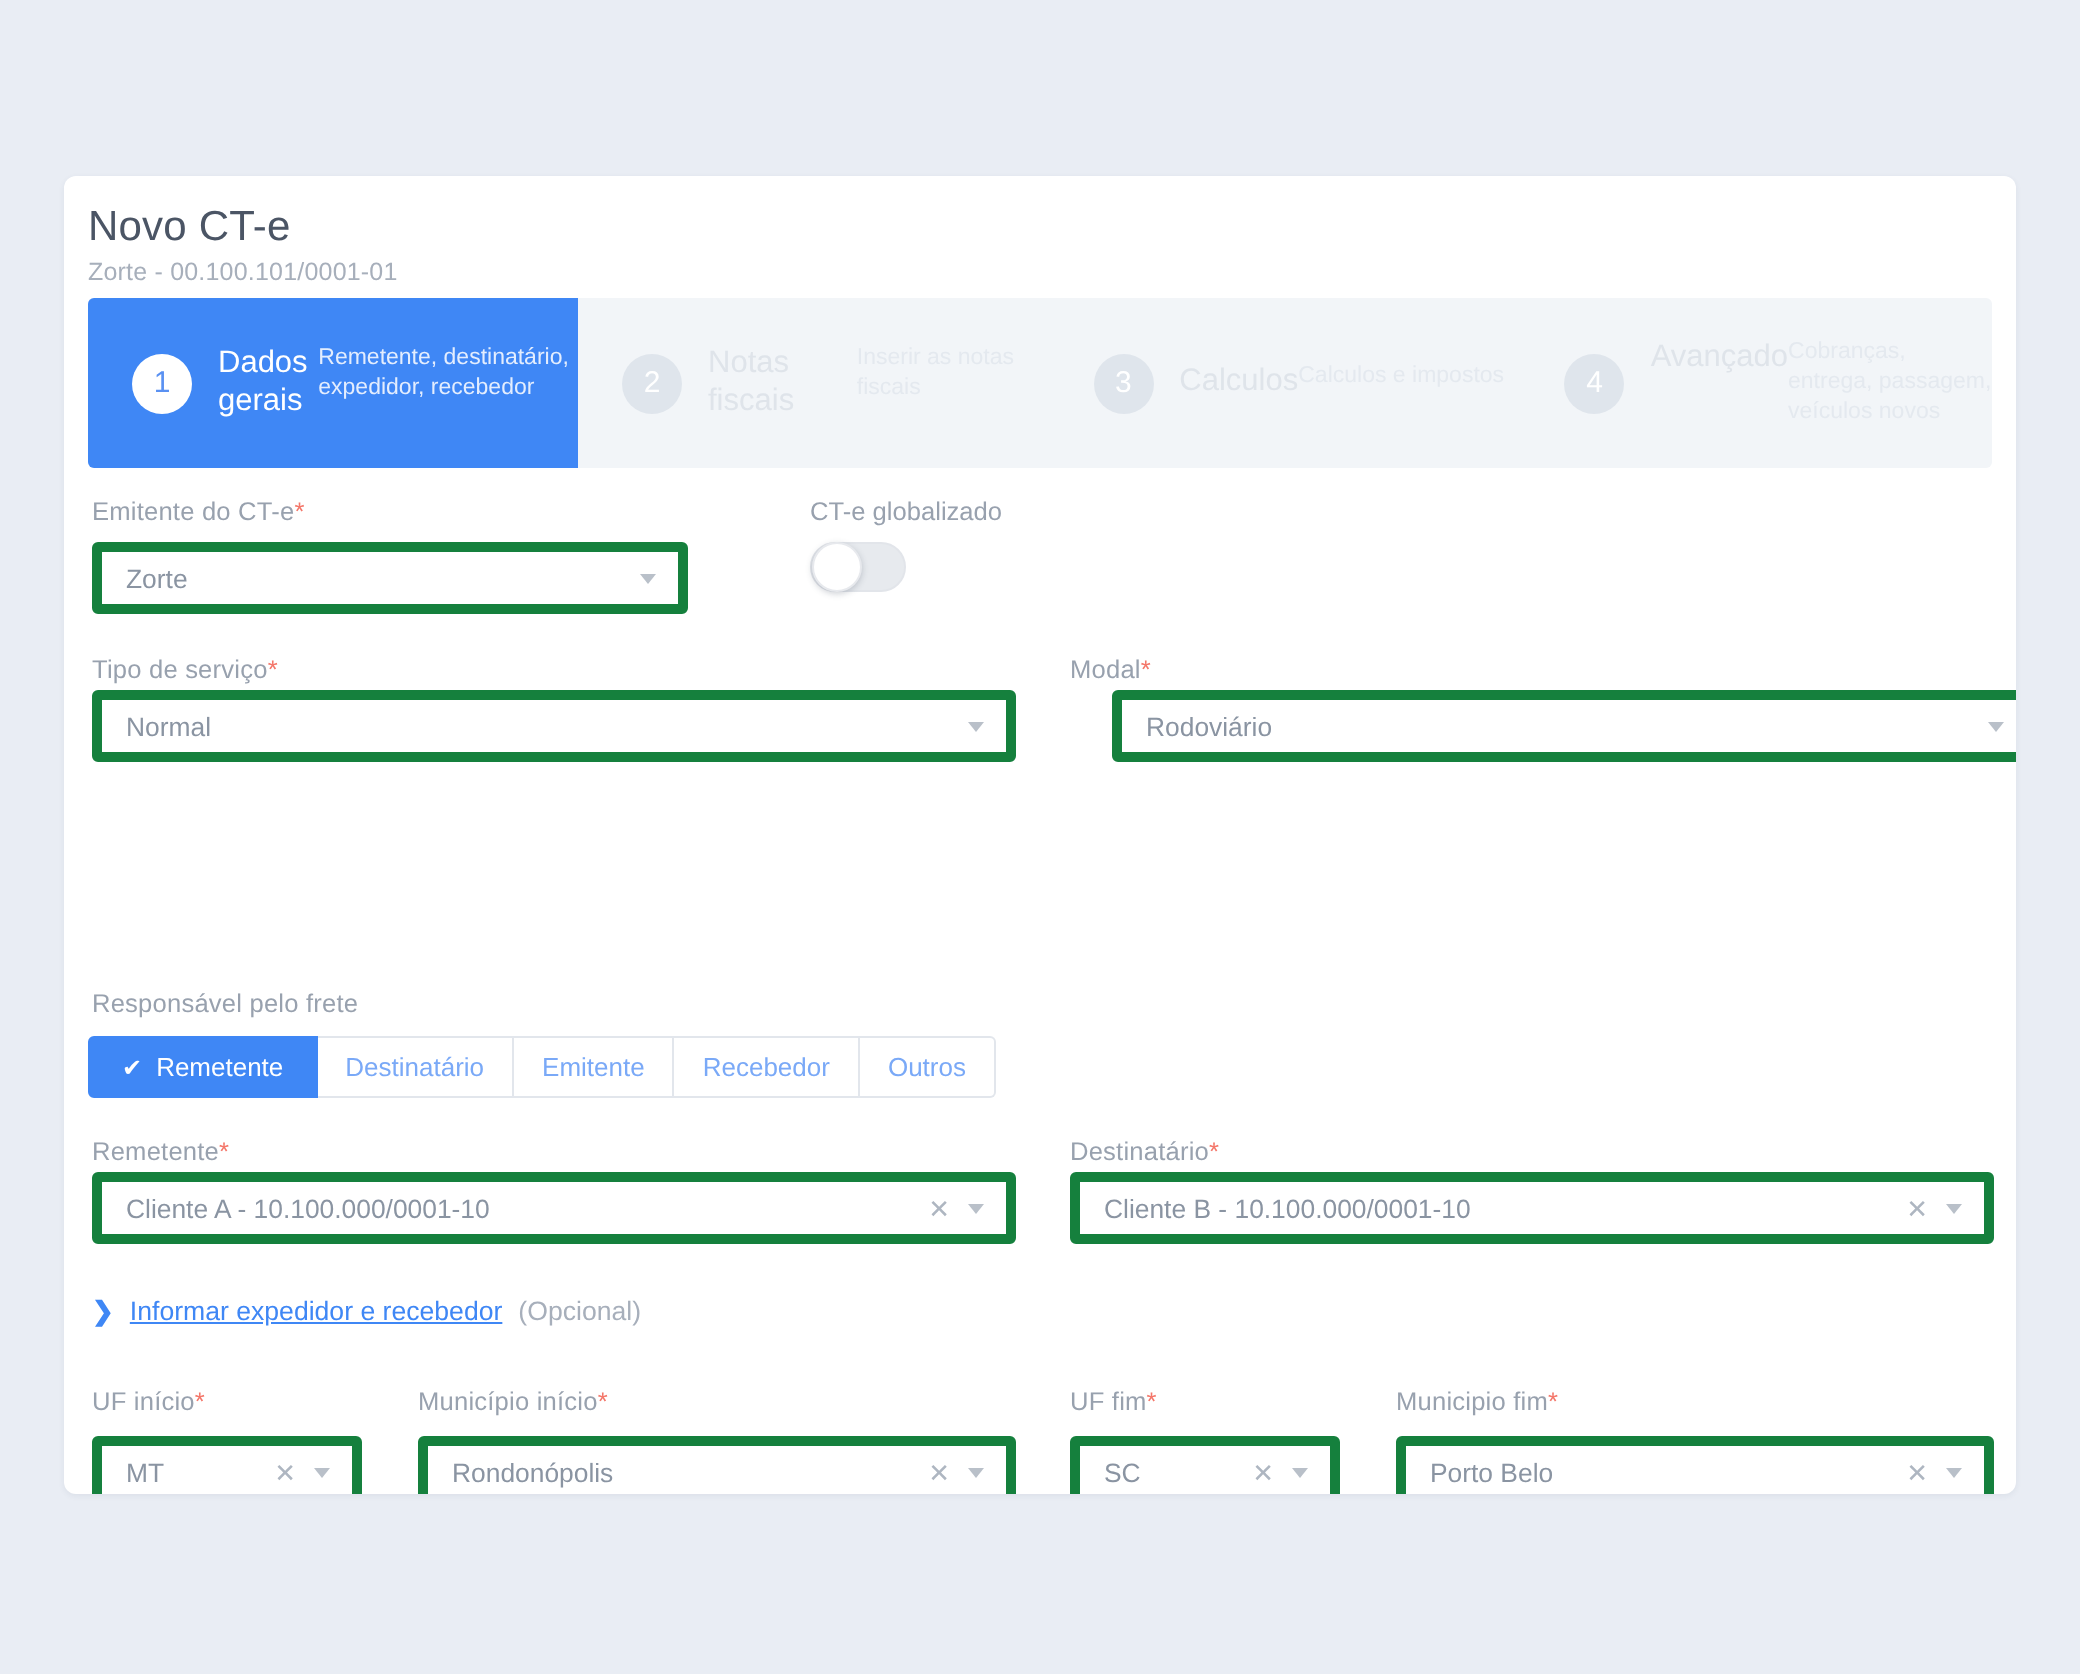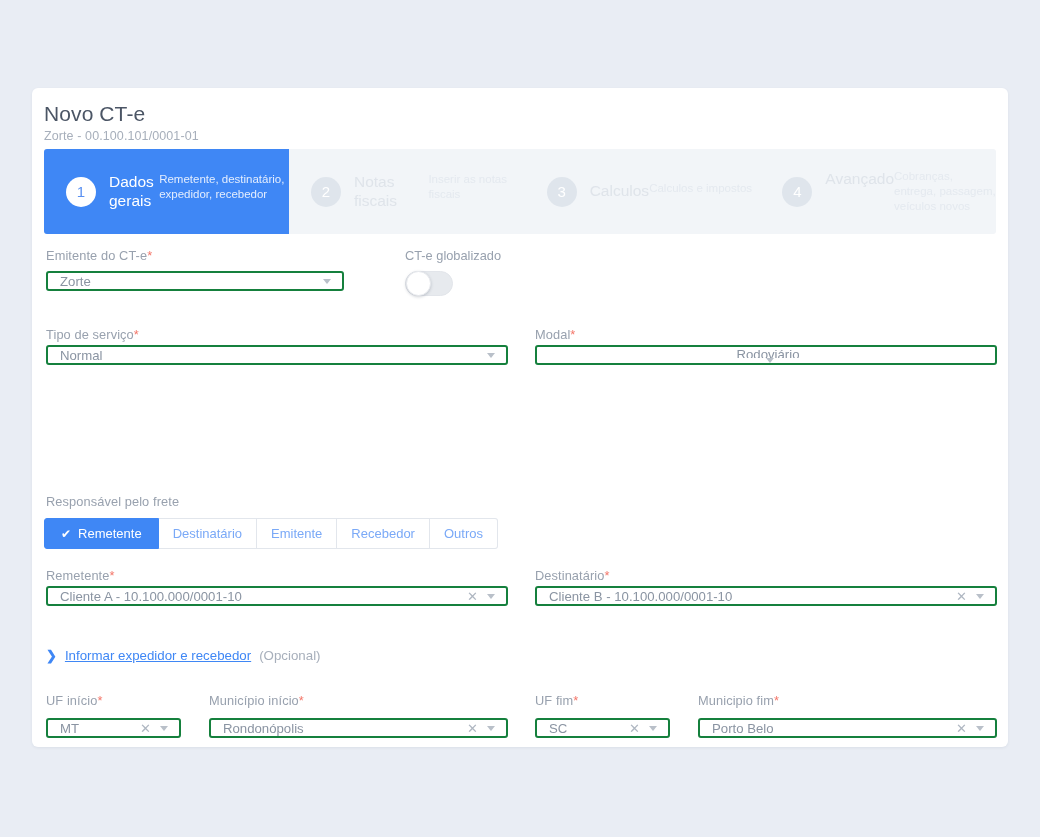--- a/index.html
+++ b/index.html
@@ -67,23 +67,23 @@
   .form { position:absolute; left:12px; top:160px; width:952px; }
 
   .fld-label {
     position:absolute;
     font-size:12.8px; color:#98a1ae; letter-spacing:.1px; white-space:nowrap;
   }
   .req { color:#f4776a; }
 
   .input {
     position:absolute;
-    height:20px;
-    background:#ffffff;
-    border:2px solid #15803d;
+    height:36px;
+    background:#ffffff;
+    border:5px solid #15803d;
     border-radius:3px;
     display:flex; align-items:center;
     padding:0 8px 0 12px;
     font-size:13.2px; color:#8a94a2;
   }
   .input .val { flex:1 1 auto; overflow:hidden; white-space:nowrap; }
   .caret {
     width:0; height:0; flex:none;
     border-left:4.5px solid transparent;
     border-right:4.5px solid transparent;
@@ -198,21 +198,21 @@
       <span>Tipo de serviço</span><span class="req">*</span>
     </div>
     <div class="input" style="left:2px; top:97px; width:462px;">
       <span class="val">Normal</span>
       <span class="caret"></span>
     </div>
 
     <div class="fld-label" style="left:491px; top:79px;">
       <span>Modal</span><span class="req">*</span>
     </div>
-    <div class="input" style="left:491px; top:97px; width:462px;flex-direction:column;">
+    <div class="input" style="left:512px; top:97px; width:462px;">
       <span class="val">Rodoviário</span>
       <span class="caret"></span>
     </div>
 
     <div class="fld-label" style="left:2px; top:246px;">Responsável pelo frete</div>
     <div class="seg-wrap">
       <div class="seg on">
         <span class="check">✔</span>
         <span>Remetente</span>
       </div>

